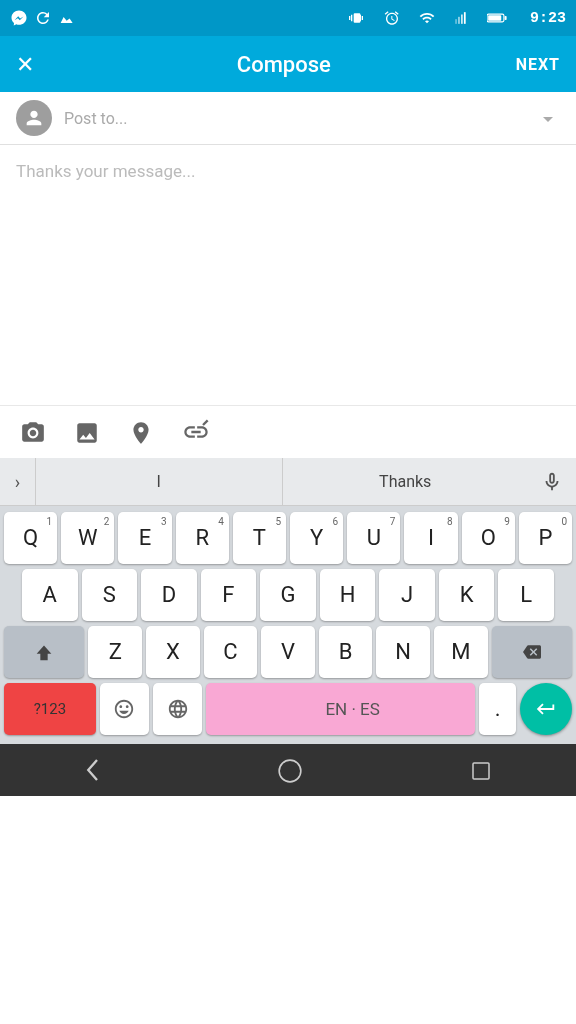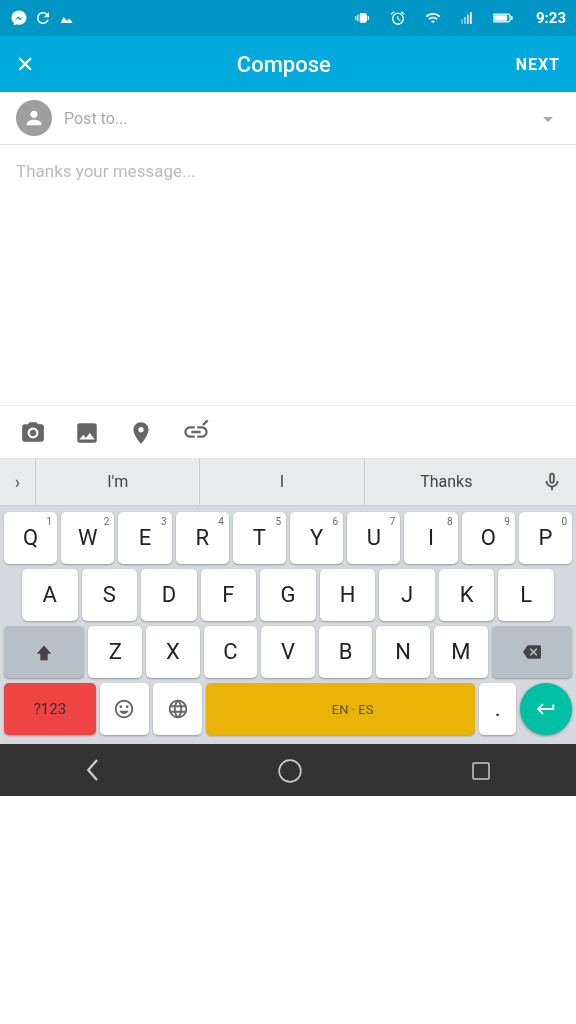--- a/index.html
+++ b/index.html
@@ -24,20 +24,21 @@
       display: flex;
       align-items: center;
       gap: 6px;
     }
     .status-icons-right {
       display: flex;
       align-items: center;
       gap: 19px;
       color: white;
       font-size: 13px;
+      font-family: Liberation Mono, monospace;
     }
     .status-time {
       font-size: 15px;
       font-weight: bold;
       color: white;
       margin-left: 4px;
     }
 
     
     .app-bar {
@@ -350,21 +351,20 @@
     <svg width="28" height="28" viewBox="0 0 24 24" fill="#666">
       <path d="M3.9 12c0-1.71 1.39-3.1 3.1-3.1h4V7H7c-2.76 0-5 2.24-5 5s2.24 5 5 5h4v-1.9H7c-1.71 0-3.1-1.39-3.1-3.1zM8 13h8v-2H8v2zm9-6h-4v1.9h4c1.71 0 3.1 1.39 3.1 3.1s-1.39 3.1-3.1 3.1h-4V17h4c2.76 0 5-2.24 5-5s-2.24-5-5-5z"></path>
       <line x1="18" y1="6" x2="22" y2="2" stroke="#666" stroke-width="2"></line>
     </svg>
   </span>
 </div>
 
 <div class="suggestion-row">
   <div class="suggestion-arrow">›</div>
   <div class="suggestions">
-    <div class="suggestion-item">I'm</div>
     <div class="suggestion-item">I</div>
     <div class="suggestion-item">Thanks</div>
   </div>
   <div class="suggestion-mic">
     <svg width="22" height="22" viewBox="0 0 24 24" fill="#555">
       <path d="M12 14c1.66 0 3-1.34 3-3V5c0-1.66-1.34-3-3-3S9 3.34 9 5v6c0 1.66 1.34 3 3 3zm-1-9c0-.55.45-1 1-1s1 .45 1 1v6c0 .55-.45 1-1 1s-1-.45-1-1V5zm6 6c0 2.76-2.24 5-5 5s-5-2.24-5-5H5c0 3.53 2.61 6.43 6 6.92V21h2v-3.08c3.39-.49 6-3.39 6-6.92h-2z"></path>
     </svg>
   </div>
 </div>
 
@@ -482,21 +482,21 @@
     <div class="key" style="flex:0.8;">
       <svg width="22" height="22" viewBox="0 0 24 24" fill="#666">
         <path d="M11.99 2C6.47 2 2 6.48 2 12s4.47 10 9.99 10C17.52 22 22 17.52 22 12S17.52 2 11.99 2zM12 20c-4.42 0-8-3.58-8-8s3.58-8 8-8 8 3.58 8 8-3.58 8-8 8zm3.5-9c.83 0 1.5-.67 1.5-1.5S16.33 8 15.5 8 14 8.67 14 9.5s.67 1.5 1.5 1.5zm-7 0c.83 0 1.5-.67 1.5-1.5S9.33 8 8.5 8 7 8.67 7 9.5 7.67 11 8.5 11zm3.5 6.5c2.33 0 4.31-1.46 5.11-3.5H6.89c.8 2.04 2.78 3.5 5.11 3.5z"></path>
       </svg>
     </div>
     <div class="key" style="flex:0.8;">
       <svg width="22" height="22" viewBox="0 0 24 24" fill="#666">
         <path d="M11.99 2C6.47 2 2 6.48 2 12s4.47 10 9.99 10C17.52 22 22 17.52 22 12S17.52 2 11.99 2zm6.93 6h-2.95c-.32-1.25-.78-2.45-1.38-3.56 1.84.63 3.37 1.91 4.33 3.56zM12 4.04c.83 1.2 1.48 2.53 1.91 3.96h-3.82c.43-1.43 1.08-2.76 1.91-3.96zM4.26 14C4.1 13.36 4 12.69 4 12s.1-1.36.26-2h3.38c-.08.66-.14 1.32-.14 2s.06 1.34.14 2H4.26zm.82 2h2.95c.32 1.25.78 2.45 1.38 3.56-1.84-.63-3.37-1.9-4.33-3.56zm2.95-8H5.08c.96-1.66 2.49-2.93 4.33-3.56C8.81 5.55 8.35 6.75 8.03 8zM12 19.96c-.83-1.2-1.48-2.53-1.91-3.96h3.82c-.43 1.43-1.08 2.76-1.91 3.96zM14.34 14H9.66c-.09-.66-.16-1.32-.16-2s.07-1.35.16-2h4.68c.09.65.16 1.32.16 2s-.07 1.34-.16 2zm.25 5.56c.6-1.11 1.06-2.31 1.38-3.56h2.95c-.96 1.65-2.49 2.93-4.33 3.56zM16.36 14c.08-.66.14-1.32.14-2s-.06-1.34-.14-2h3.38c.16.64.26 1.31.26 2s-.1 1.36-.26 2h-3.38z"></path>
       </svg>
     </div>
-    <div class="key key-space" style="background:#eab308; font-size:13px; color:#555;padding-left:24px;">EN · ES</div>
+    <div class="key key-space" style="background:#f9a8d4; font-size:17px; color:#555;padding-left:24px;">EN · ES</div>
     <div class="key" style="flex:0.6;">
         <span class="key-label">.</span>
       </div>
     <div class="key key-enter" style="width:52px; height:52px; border-radius:50%; background:#00bfa5; flex:none; box-shadow:0 1px 3px rgba(0,0,0,0.4);">
       <svg width="22" height="22" viewBox="0 0 24 24" fill="white">
         <path d="M19 7v4H5.83l3.58-3.59L8 6l-6 6 6 6 1.41-1.41L5.83 13H21V7z"></path>
       </svg>
     </div>
   </div>
 </div>

